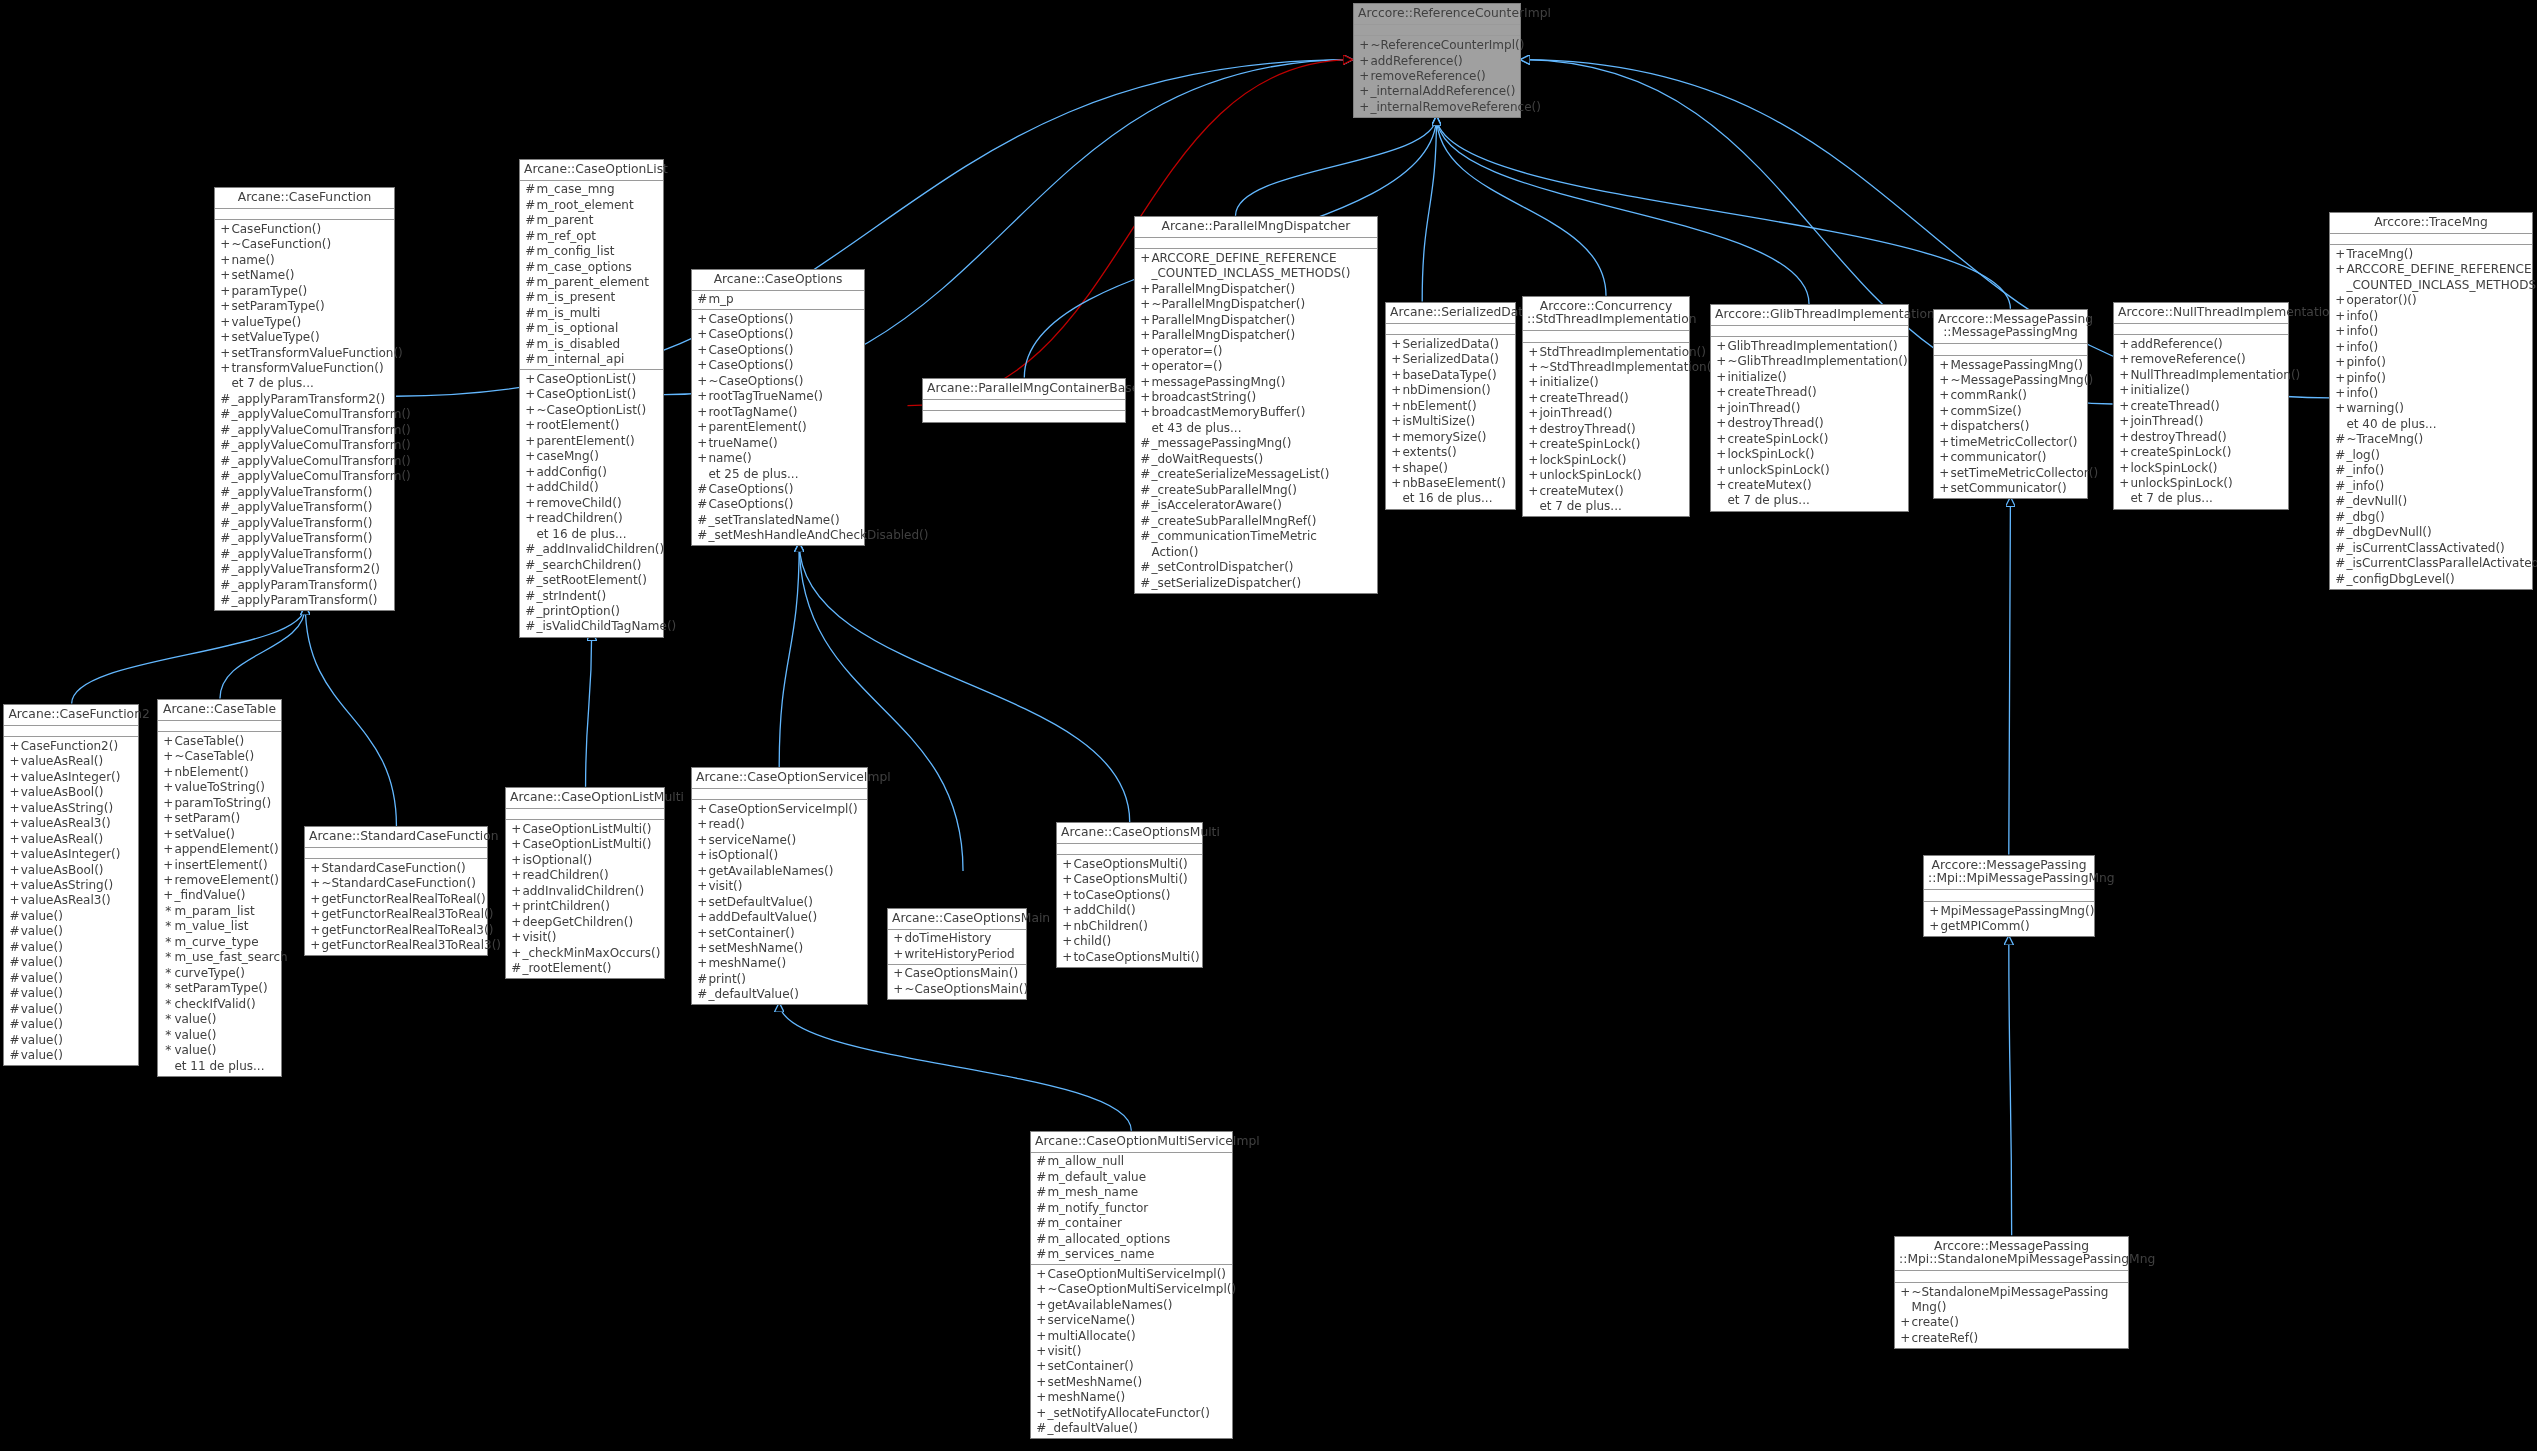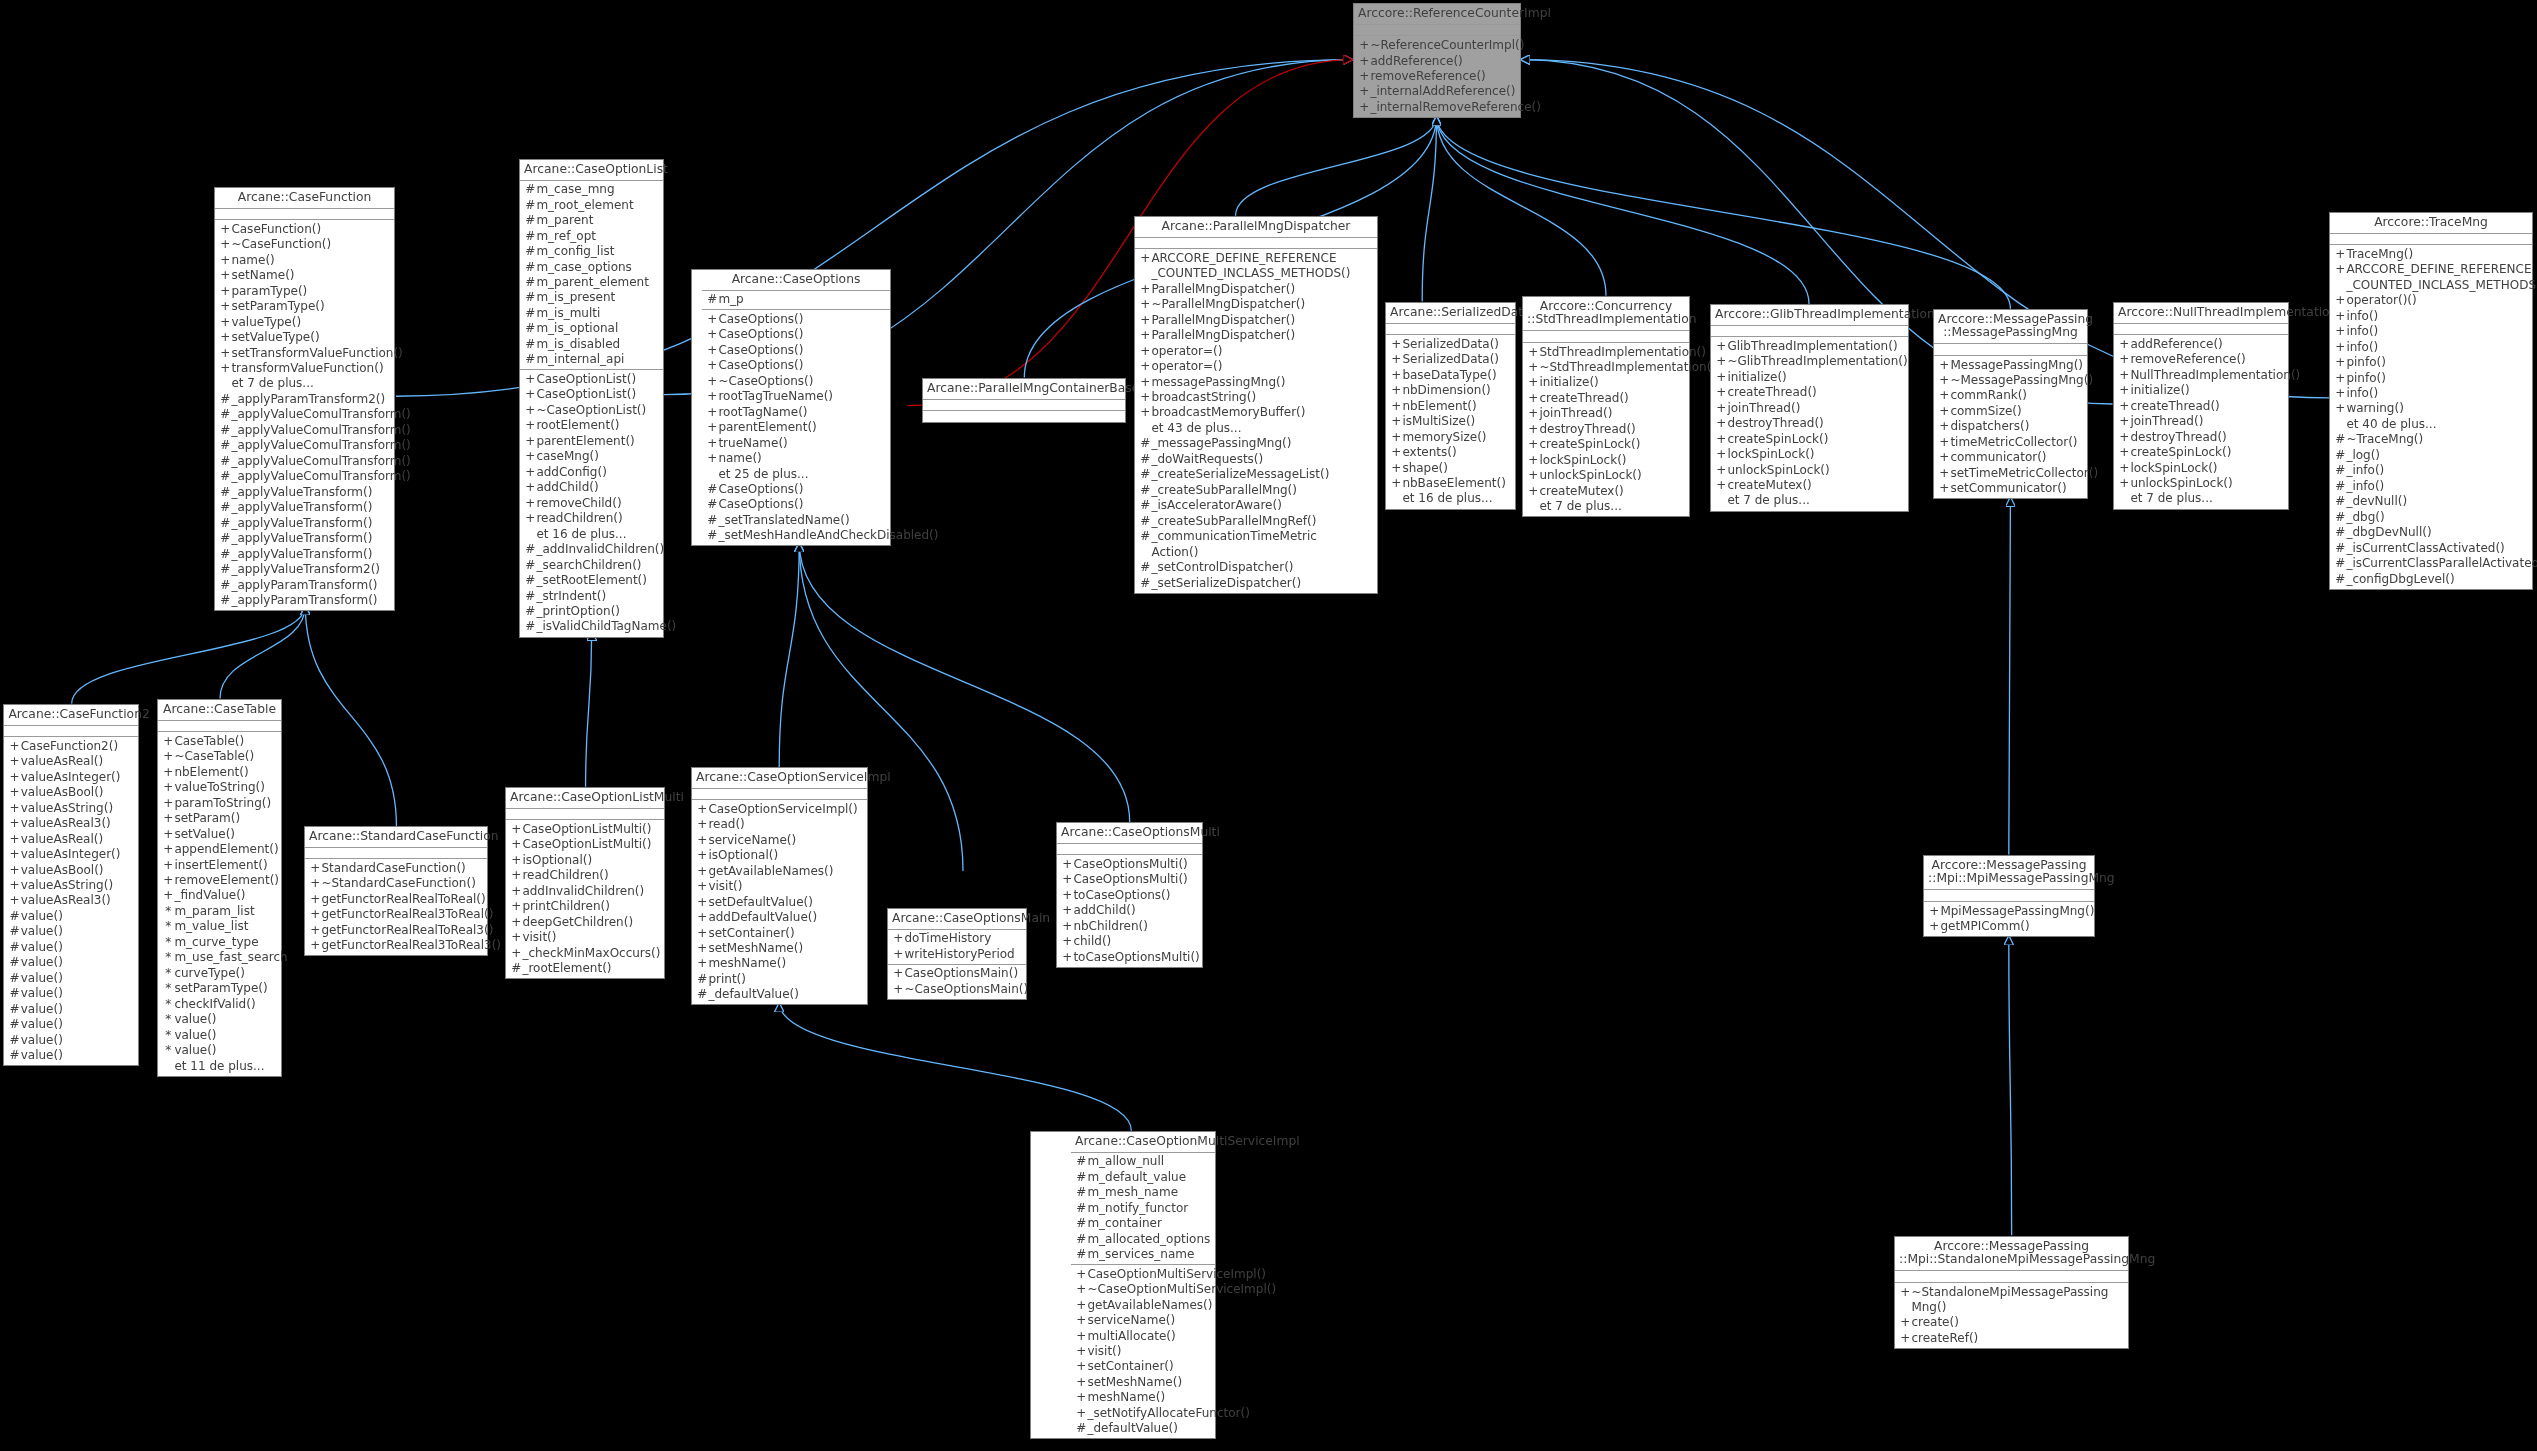--- a/index.html
+++ b/index.html
@@ -157,21 +157,21 @@
         <div class="row"><span class="vis">+</span><span class="lbl">readChildren()</span></div>
         <div class="row more"><span class="vis"></span><span class="lbl">et 16 de plus...</span></div>
         <div class="row"><span class="vis">#</span><span class="lbl">_addInvalidChildren()</span></div>
         <div class="row"><span class="vis">#</span><span class="lbl">_searchChildren()</span></div>
         <div class="row"><span class="vis">#</span><span class="lbl">_setRootElement()</span></div>
         <div class="row"><span class="vis">#</span><span class="lbl">_strIndent()</span></div>
         <div class="row"><span class="vis">#</span><span class="lbl">_printOption()</span></div>
         <div class="row"><span class="vis">#</span><span class="lbl">_isValidChildTagName()</span></div>
       </div>
     </div>
-    <div class="node" style="left: 691px; top: 269px; width: 200px; padding-left: 10px;">
+    <div class="node" style="left: 691px; top: 269px; width: 174px;">
       <div class="title">Arcane::CaseOptions</div>
       <div class="sec">
         <div class="row"><span class="vis">#</span><span class="lbl">m_p</span></div>
       </div>
       <div class="sec">
         <div class="row"><span class="vis">+</span><span class="lbl">CaseOptions()</span></div>
         <div class="row"><span class="vis">+</span><span class="lbl">CaseOptions()</span></div>
         <div class="row"><span class="vis">+</span><span class="lbl">CaseOptions()</span></div>
         <div class="row"><span class="vis">+</span><span class="lbl">CaseOptions()</span></div>
         <div class="row"><span class="vis">+</span><span class="lbl">~CaseOptions()</span></div>
@@ -452,21 +452,21 @@
       <div class="sec">
         <div class="row"><span class="vis">+</span><span class="lbl">CaseOptionsMulti()</span></div>
         <div class="row"><span class="vis">+</span><span class="lbl">CaseOptionsMulti()</span></div>
         <div class="row"><span class="vis">+</span><span class="lbl">toCaseOptions()</span></div>
         <div class="row"><span class="vis">+</span><span class="lbl">addChild()</span></div>
         <div class="row"><span class="vis">+</span><span class="lbl">nbChildren()</span></div>
         <div class="row"><span class="vis">+</span><span class="lbl">child()</span></div>
         <div class="row"><span class="vis">+</span><span class="lbl">toCaseOptionsMulti()</span></div>
       </div>
     </div>
-    <div class="node" style="left: 1030px; top: 1131px; width: 186px; padding-left: 40px;">
+    <div class="node" style="left: 1030px; top: 1131px; width: 203px;">
       <div class="title">Arcane::CaseOptionMultiServiceImpl</div>
       <div class="sec">
         <div class="row"><span class="vis">#</span><span class="lbl">m_allow_null</span></div>
         <div class="row"><span class="vis">#</span><span class="lbl">m_default_value</span></div>
         <div class="row"><span class="vis">#</span><span class="lbl">m_mesh_name</span></div>
         <div class="row"><span class="vis">#</span><span class="lbl">m_notify_functor</span></div>
         <div class="row"><span class="vis">#</span><span class="lbl">m_container</span></div>
         <div class="row"><span class="vis">#</span><span class="lbl">m_allocated_options</span></div>
         <div class="row"><span class="vis">#</span><span class="lbl">m_services_name</span></div>
       </div>

